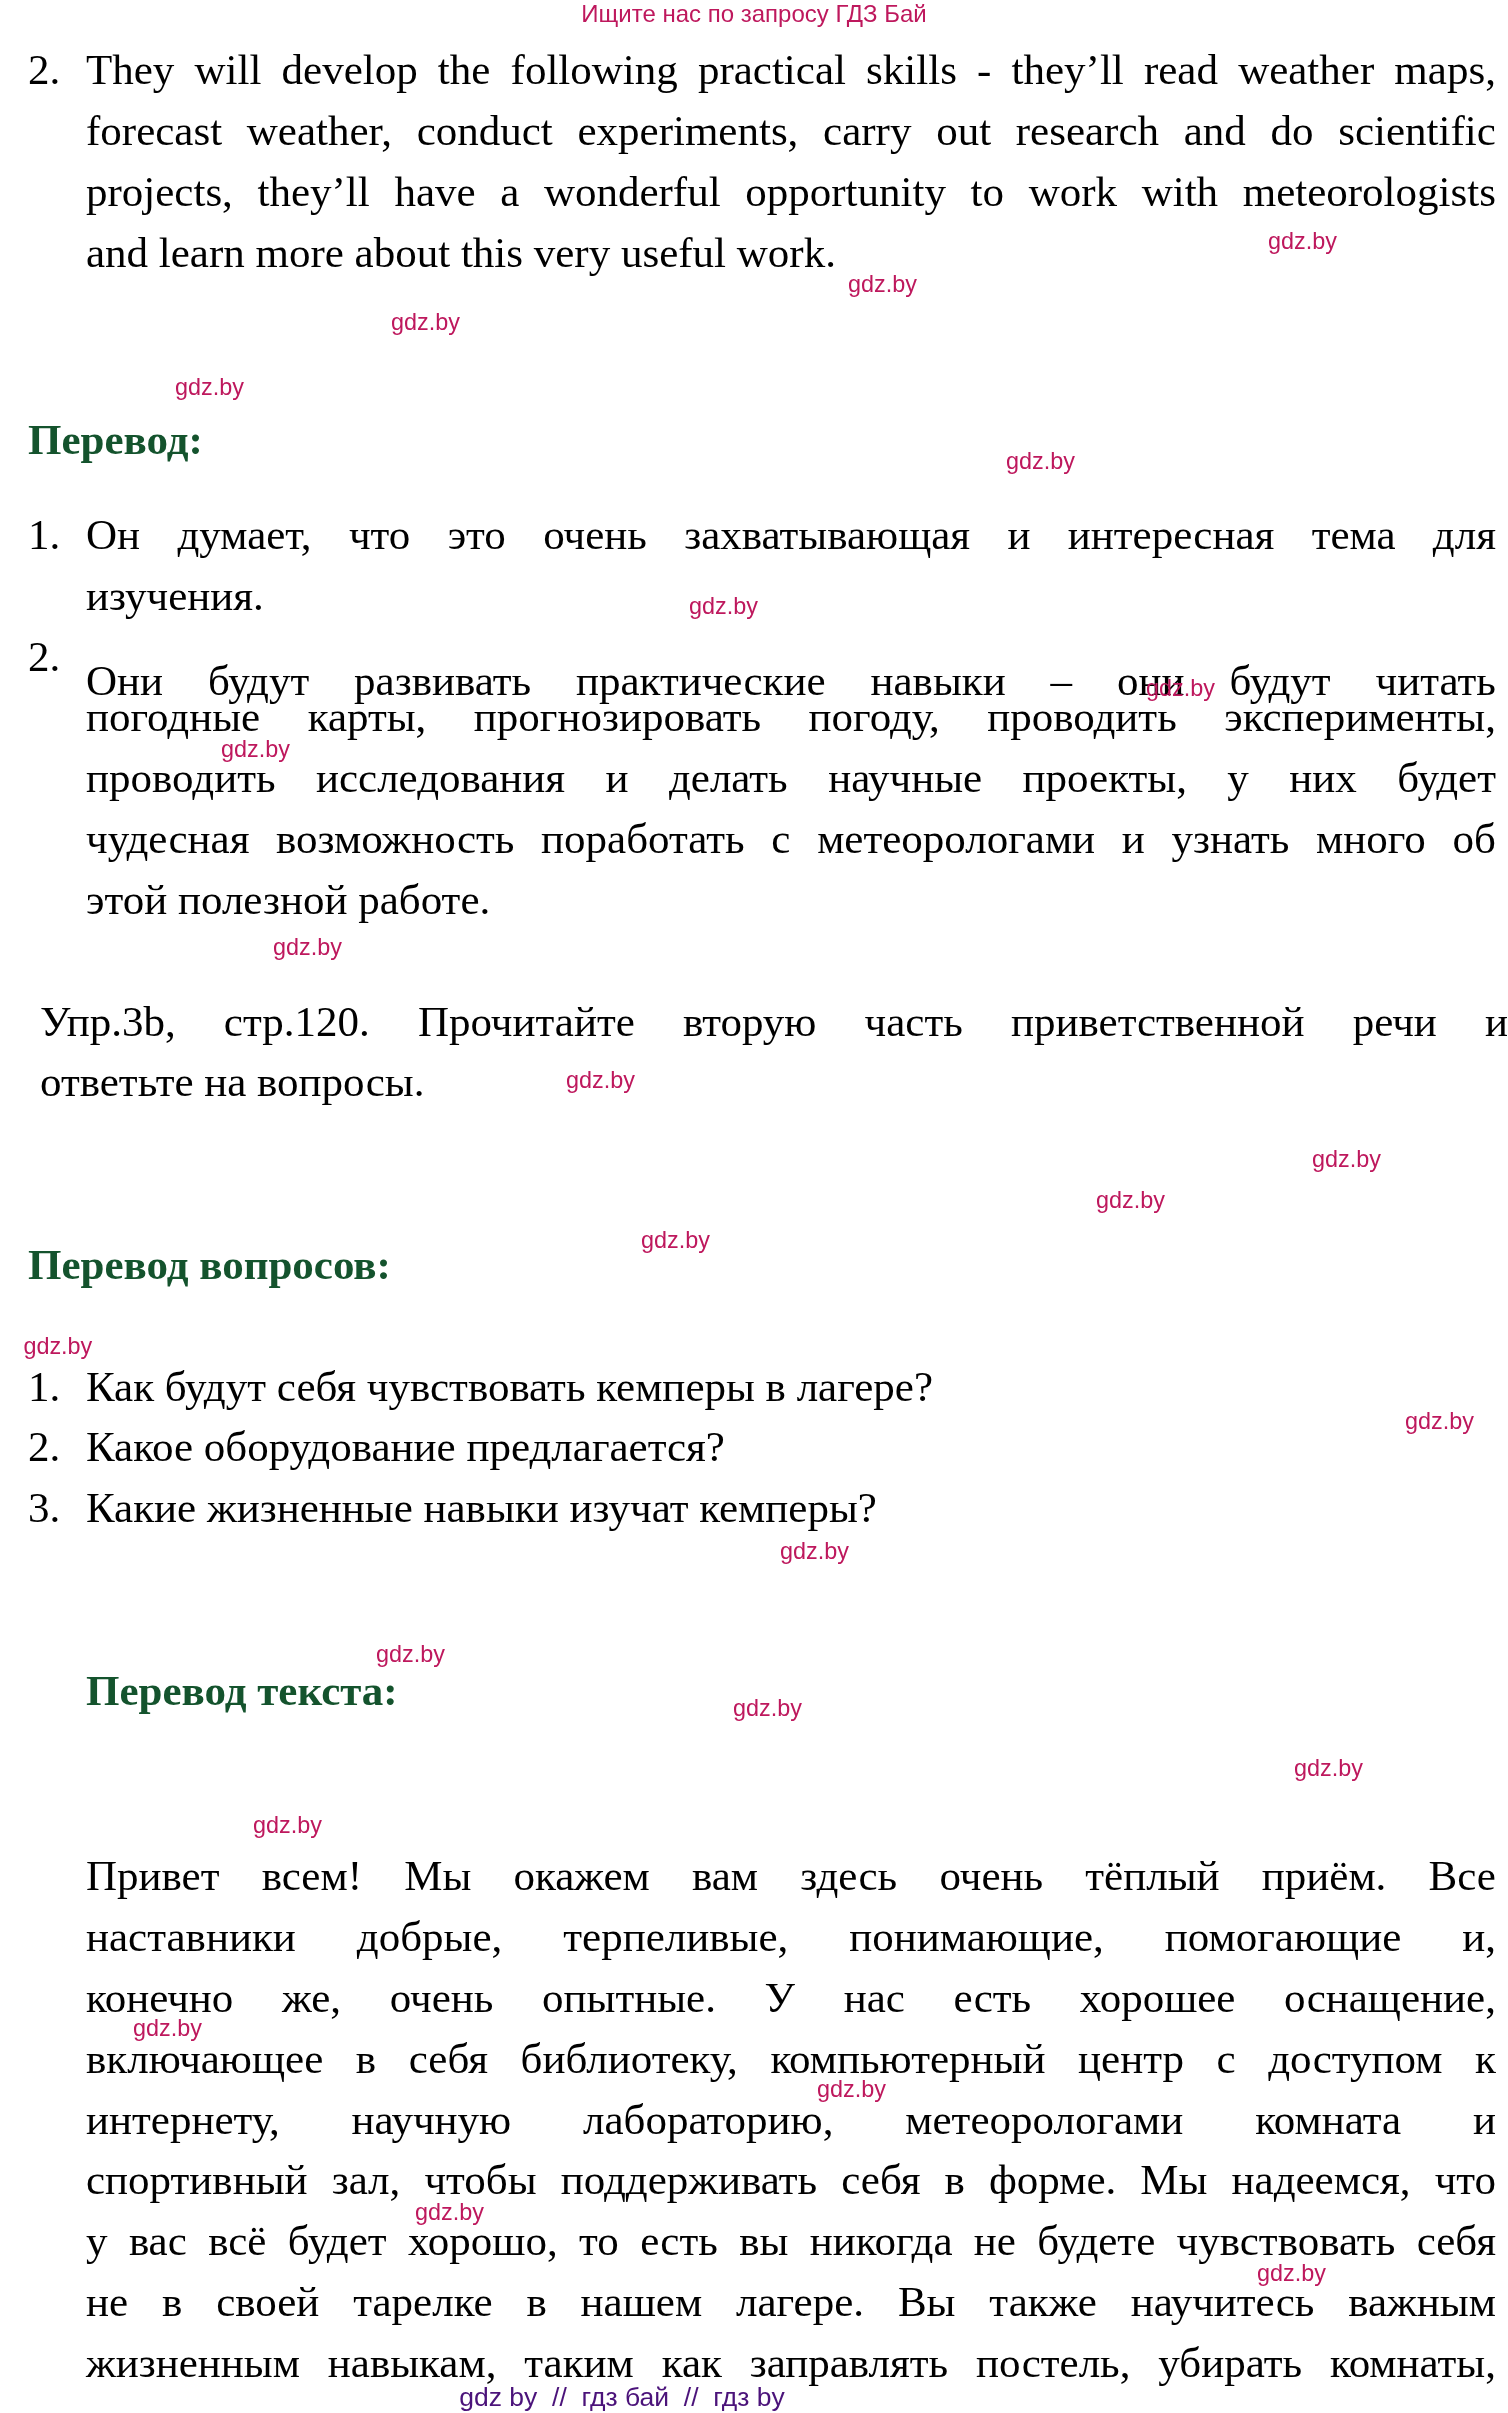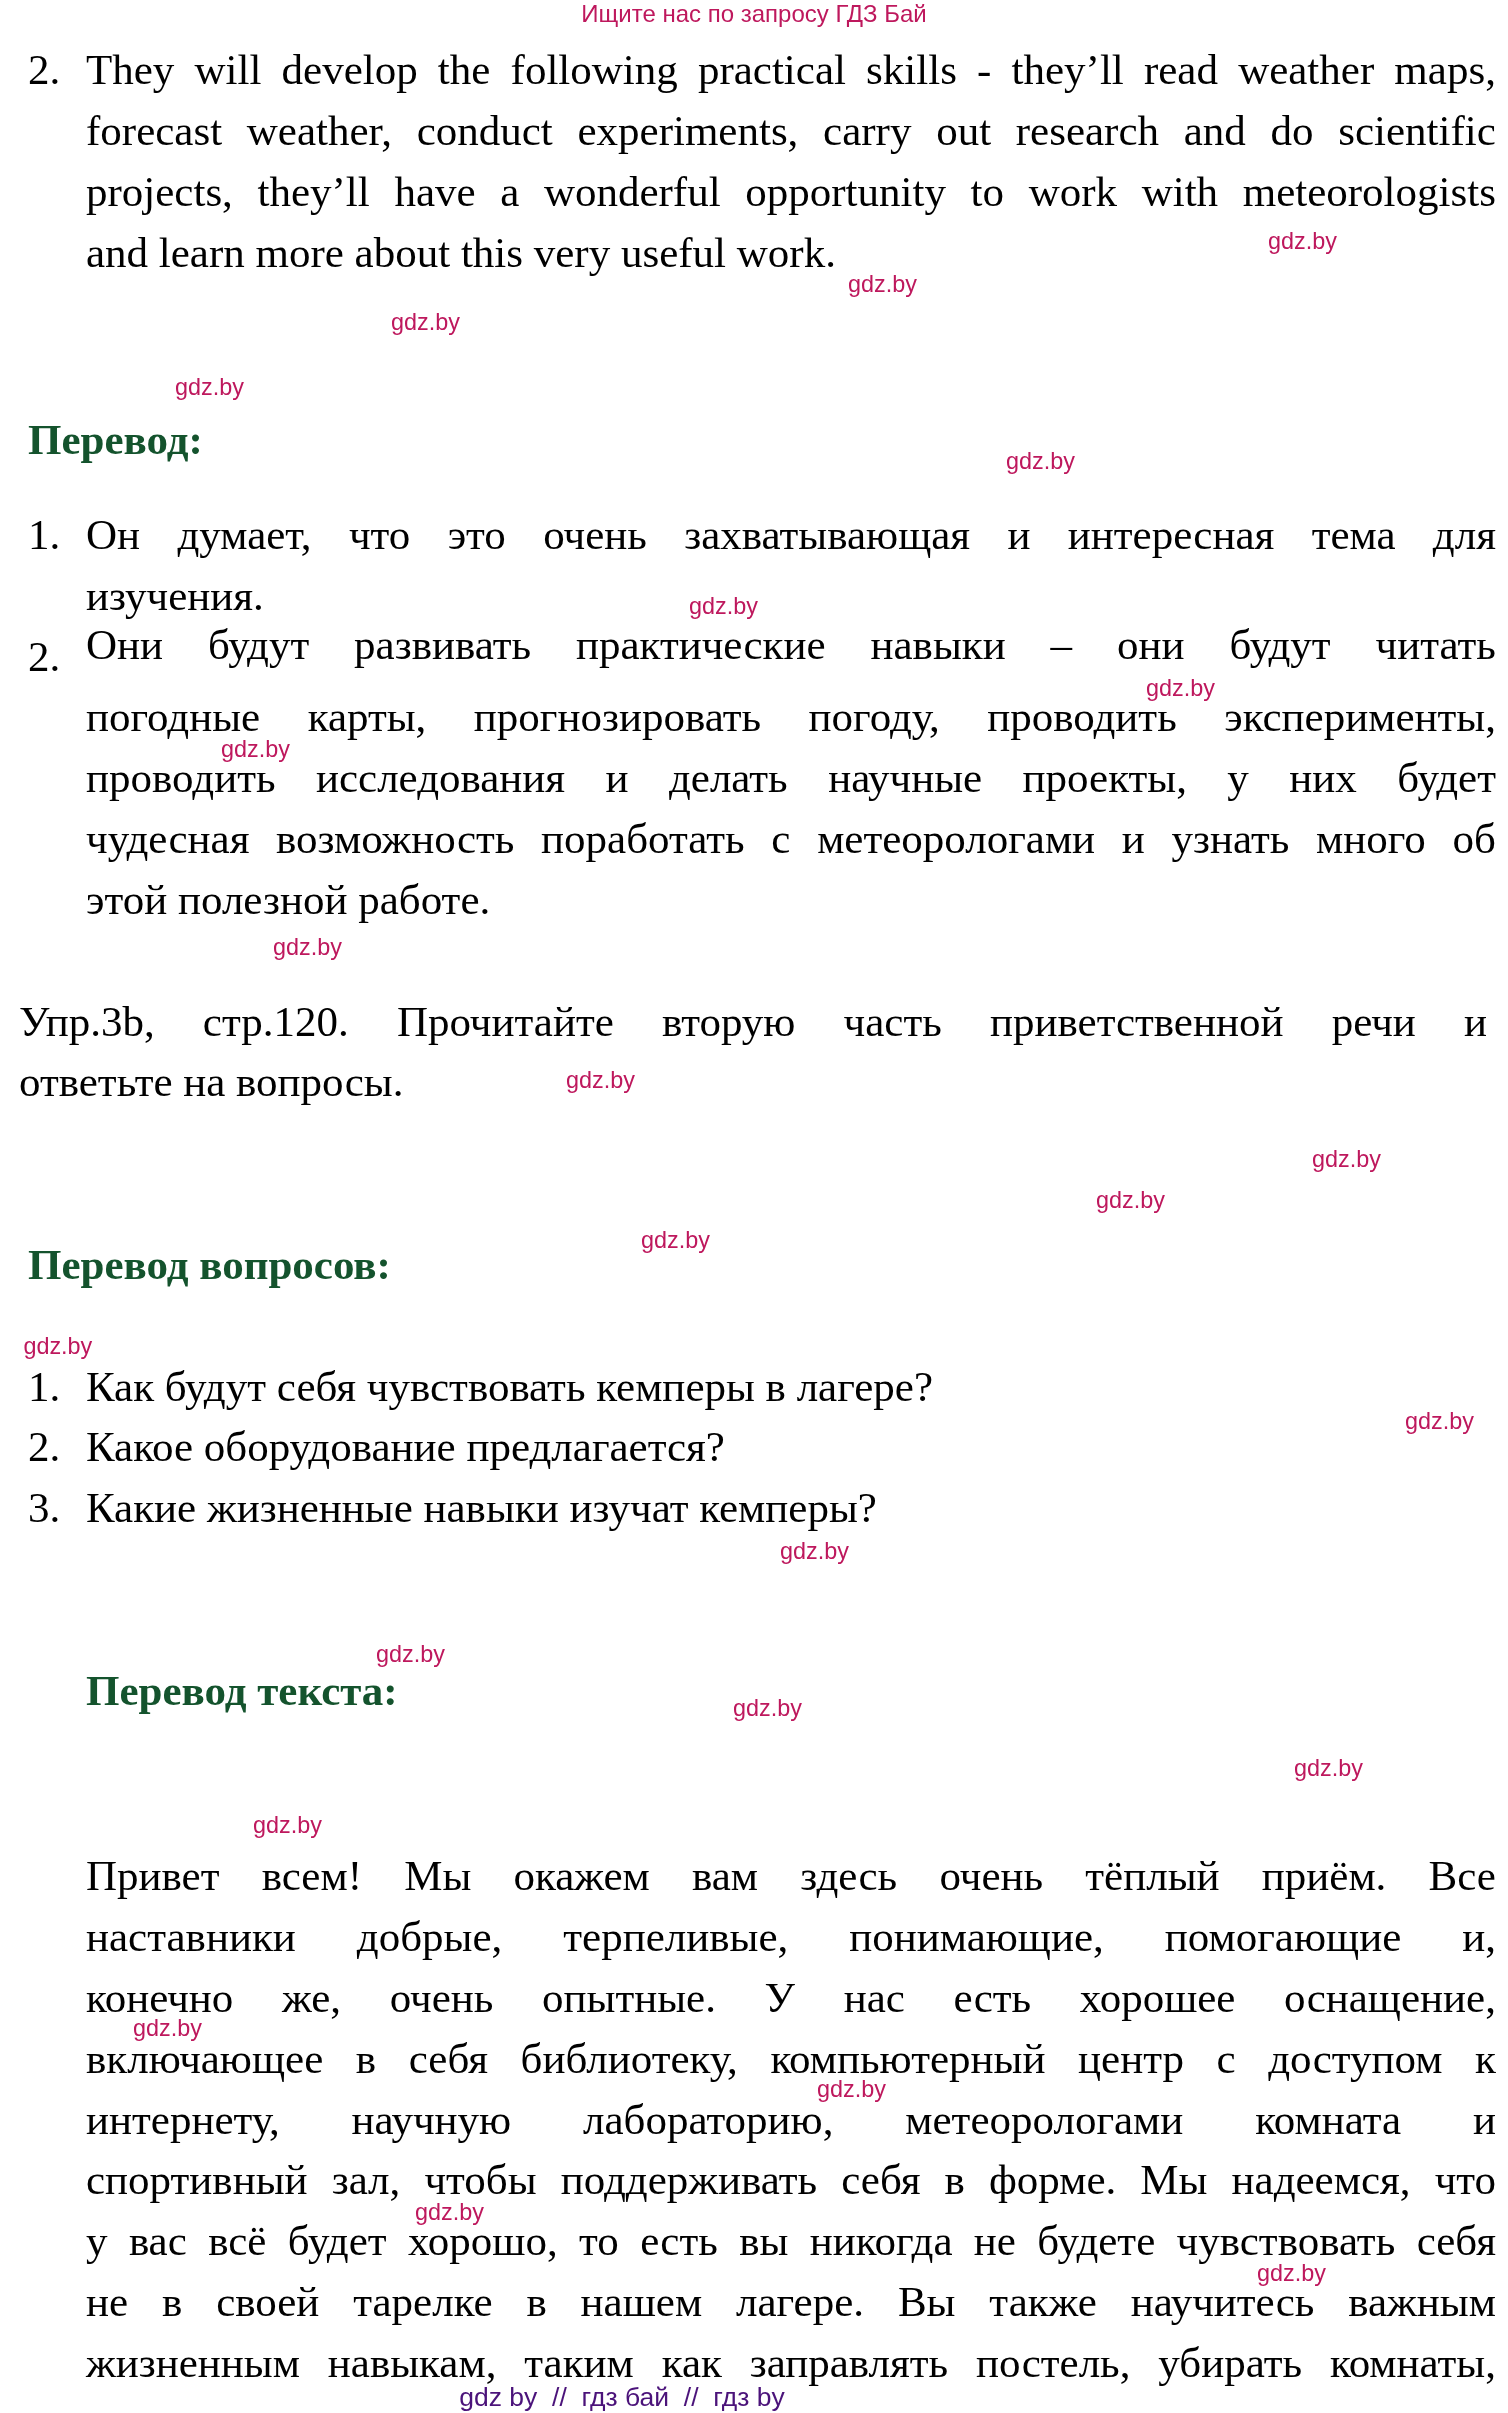--- a/index.html
+++ b/index.html
@@ -13,21 +13,21 @@
     position: absolute; top: 2382px; left: 0; width: 1244px; text-align: center;
     font-family: "Liberation Sans", sans-serif; font-size: 26.5px; line-height: 31px;
     color: #4b137a; white-space: pre;
   }
   .line {
     position: absolute; left: 86px; width: 1410px;
     font-family: "Liberation Serif", serif; font-size: 43px; line-height: 50px;
     color: #000; text-align: justify; text-align-last: justify; white-space: nowrap; align-items: flex-end;
   }
   .line.last { text-align-last: left; }
-  .line.full { left: 19px; width: 1468px; }
+  .line.full { left: 40px; width: 1468px; }
   .num {
     position: absolute; left: 28px;
     font-family: "Liberation Serif", serif; font-size: 43px; line-height: 50px; color: #000;
   }
   .heading {
     position: absolute; font-family: "Liberation Serif", serif; font-weight: bold;
     font-size: 43px; line-height: 50px; color: #14532d;
   }
   .wm {
     position: absolute; font-family: "Liberation Sans", sans-serif; font-size: 23.4px;
@@ -92,21 +92,21 @@
     <span>очень</span>
     <span>захватывающая</span>
     <span>и</span>
     <span>интересная</span>
     <span>тема</span>
     <span>для</span>
   </div>
 <div class="line last" style="top:571px">изучения.</div>
 
 <div class="num" style="top:632px">2.</div>
-<div class="line jl" style="top:620px">
+<div class="line jl" style="top:656px">
     <span>Они</span>
     <span>будут</span>
     <span>развивать</span>
     <span>практические</span>
     <span>навыки</span>
     <span>–</span>
     <span>они</span>
     <span>будут</span>
     <span>читать</span>
   </div>

